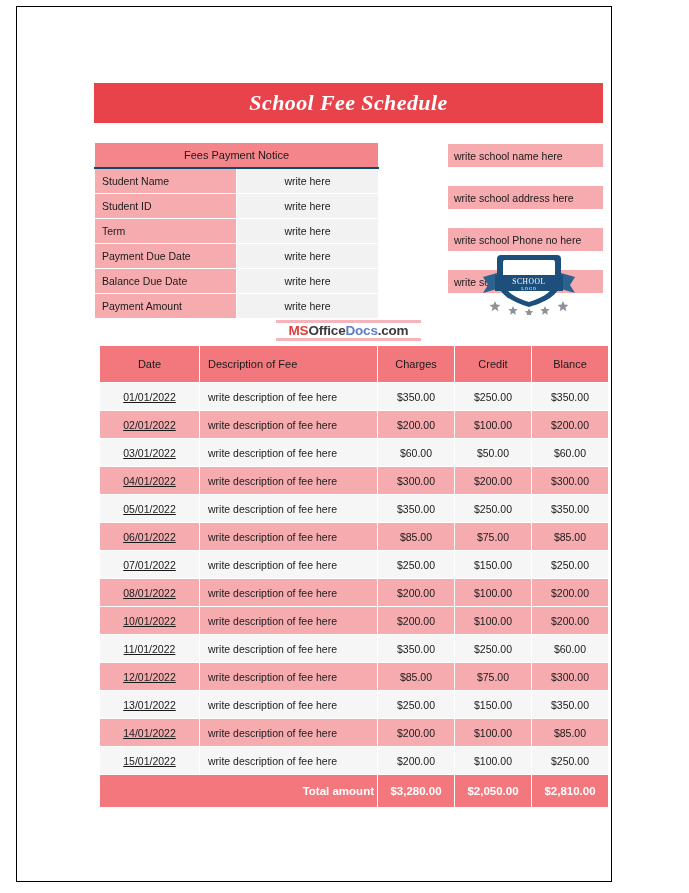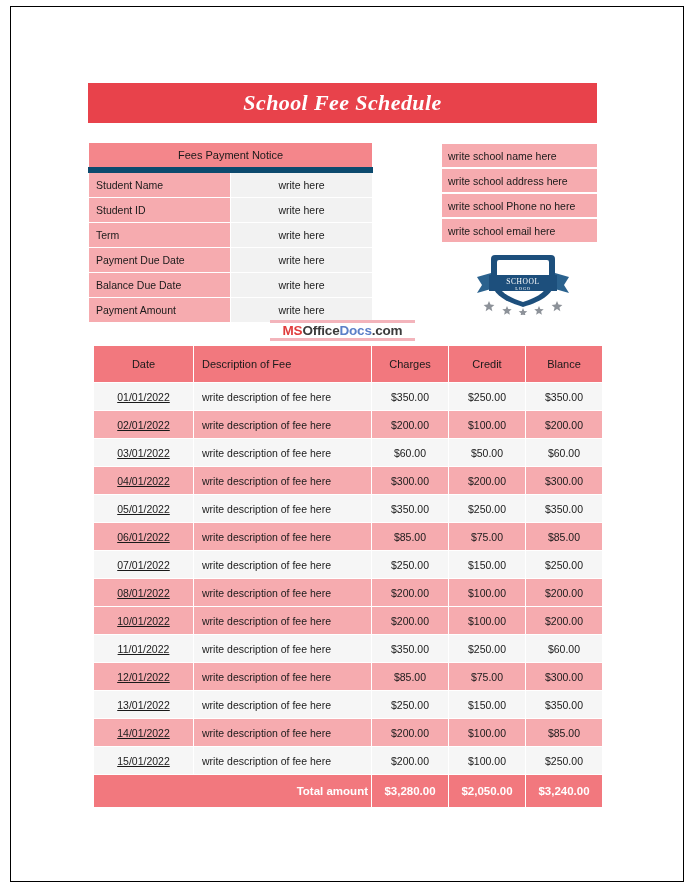--- a/index.html
+++ b/index.html
@@ -9,23 +9,23 @@
   }
   body {
     width: 689px;
     height: 893px;
     font-family: "Liberation Sans", sans-serif;
     -webkit-font-smoothing: antialiased;
   }
 
   .page {
     position: absolute;
-    left: 10px;
+    left: 16px;
     top: 6px;
-    width: 674px;
+    width: 596px;
     height: 876px;
     border: 1px solid #000000;
     box-sizing: border-box;
     background: #ffffff;
     overflow: hidden;
   }
 
   
   .title-banner {
     position: absolute;
@@ -61,21 +61,21 @@
     font-size: 10.5px;
     color: #1a1a1a;
     border: 1px solid #ffffff;
     padding: 0 7px;
     vertical-align: middle;
   }
   .notice-head td {
     background: #f4868b;
     text-align: center;
     font-size: 11px;
-    border-bottom: 6px solid #0c4a6e;
+    border-bottom: 2px solid #0c4a6e;
   }
   .notice-label {
     background: #f6abaf;
     width: 115px;
     text-align: left;
   }
   .notice-value {
     background: #f2f2f2;
     text-align: center;
   }
@@ -83,21 +83,21 @@
   
   .school-info {
     position: absolute;
     left: 431px;
     top: 137px;
     width: 155px;
   }
   .school-info .info-row {
     height: 23px;
     background: #f6abaf;
-    margin-bottom: 2px;
+    margin-bottom: 19px;
     display: flex;
     align-items: center;
     padding-left: 6px;
     font-size: 10.5px;
     color: #1a1a1a;
     box-sizing: border-box;
   }
 
   
   .school-logo {
@@ -378,18 +378,18 @@
         <td class="td-num">$200.00</td>
         <td class="td-num">$100.00</td>
         <td class="td-num">$250.00</td>
       </tr>
     </tbody>
     <tfoot>
       <tr>
         <td class="total-label" colspan="2">Total amount</td>
         <td class="total-num">$3,280.00</td>
         <td class="total-num">$2,050.00</td>
-        <td class="total-num">$3,240.00</td>
+        <td class="total-num">$2,810.00</td>
       </tr>
     </tfoot>
   </table>
 
 </div>
 
 </body></html>

